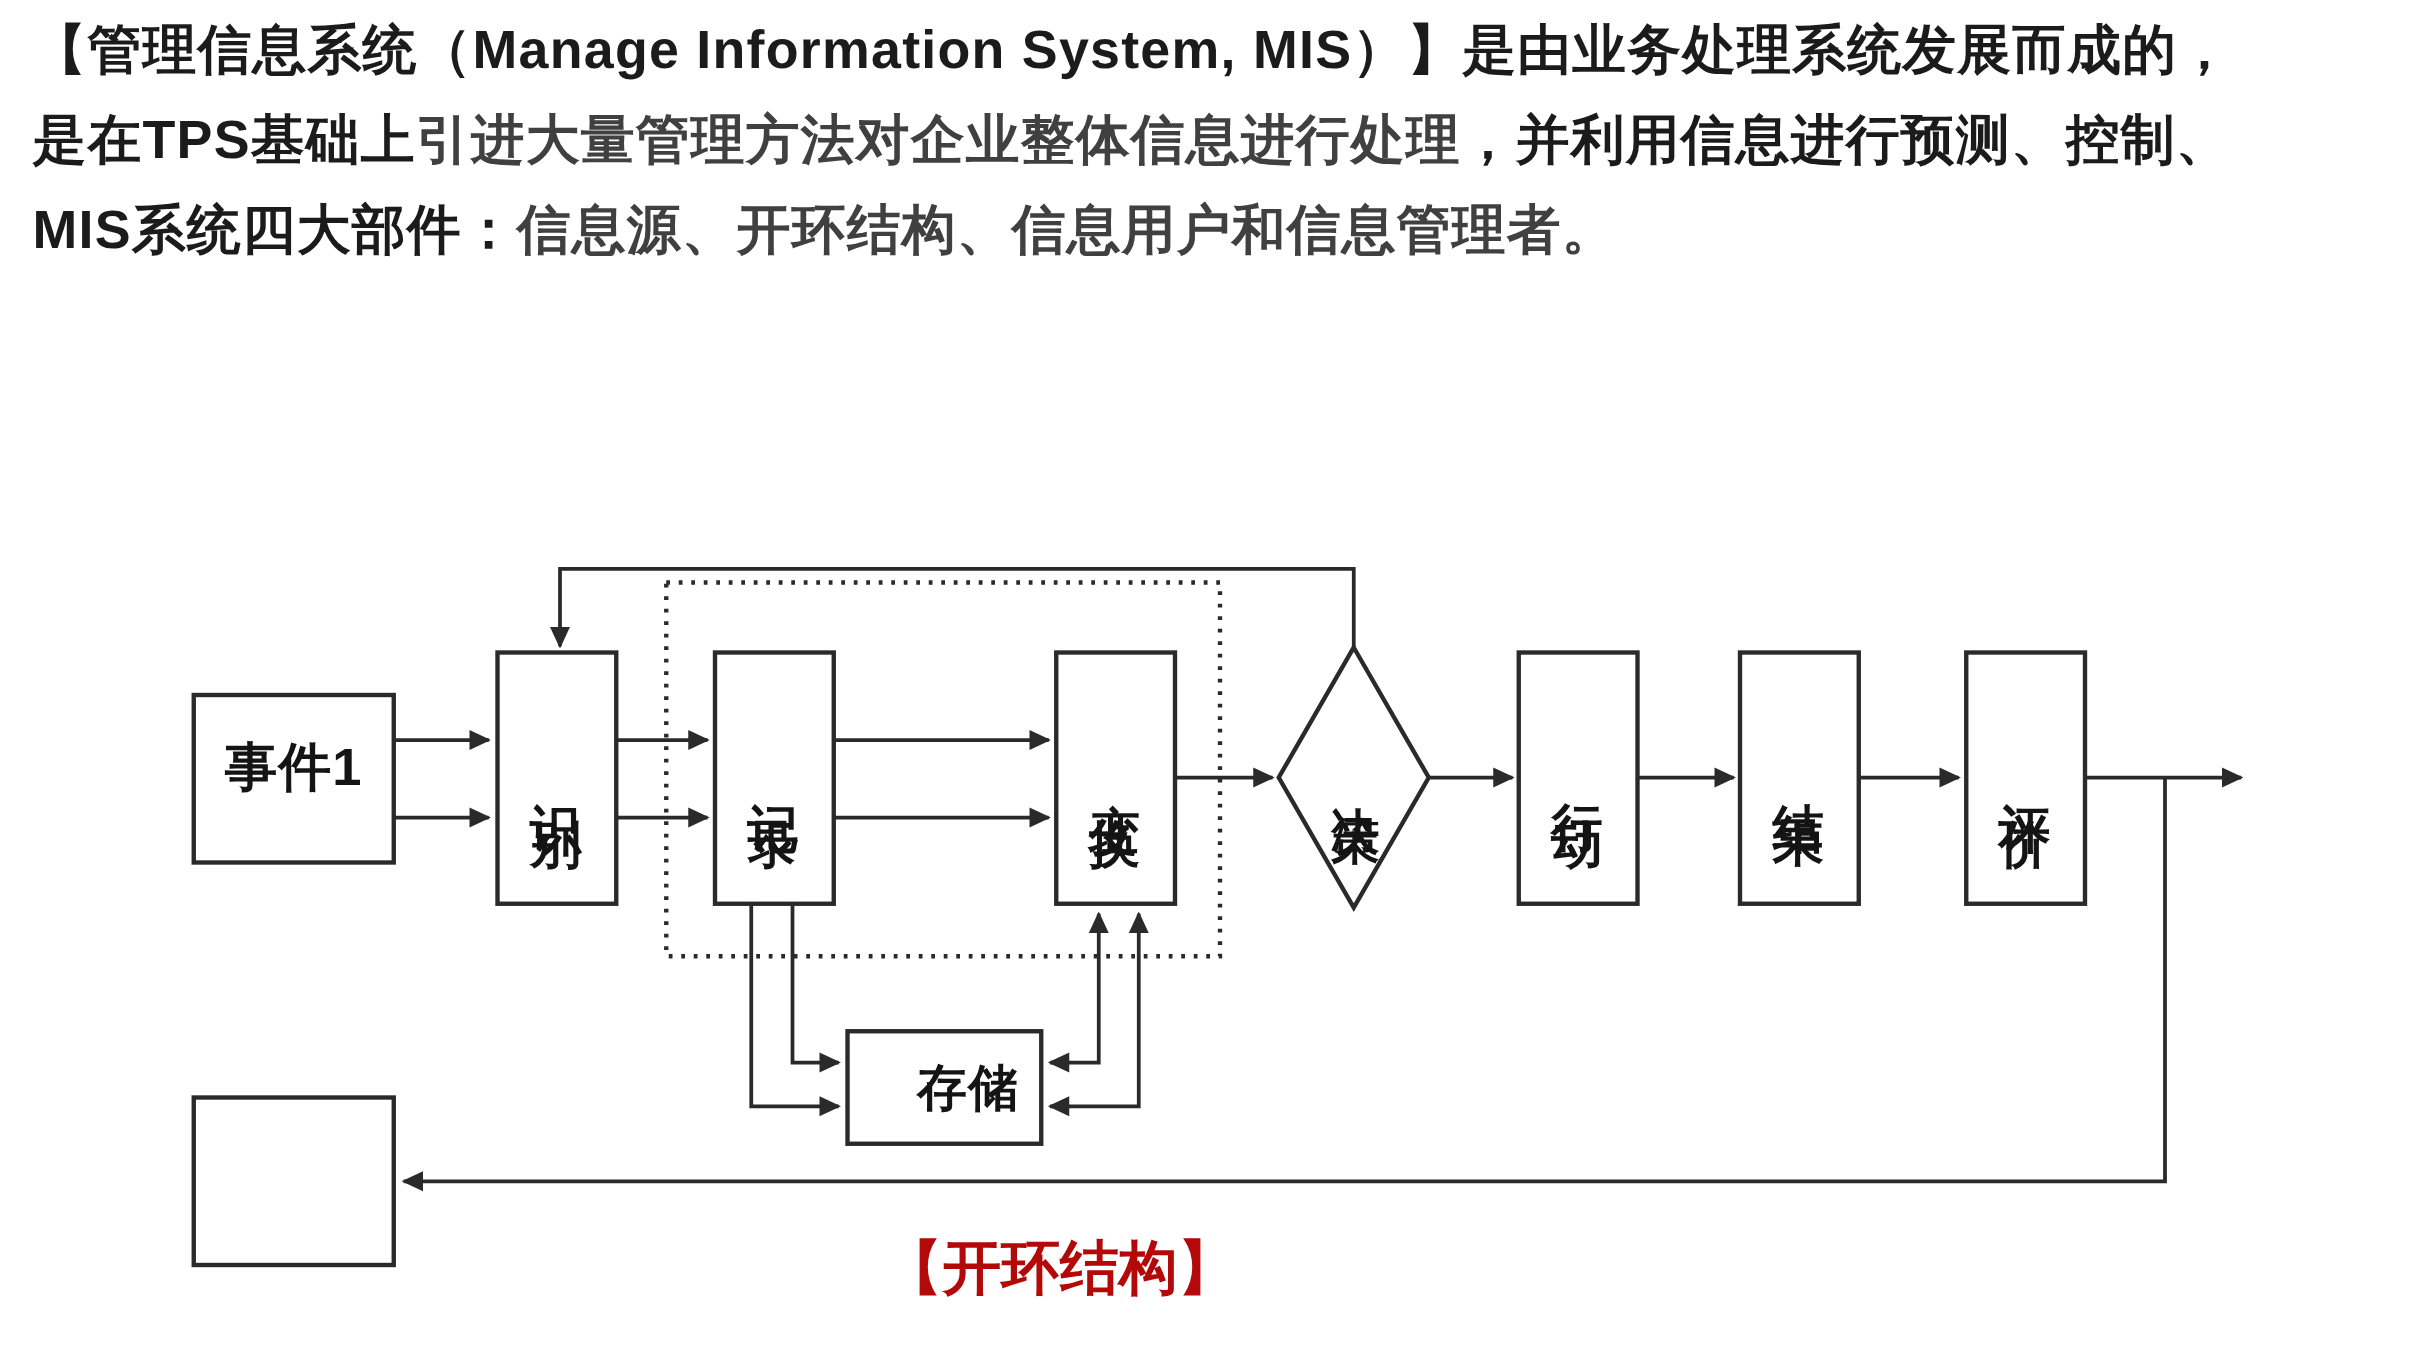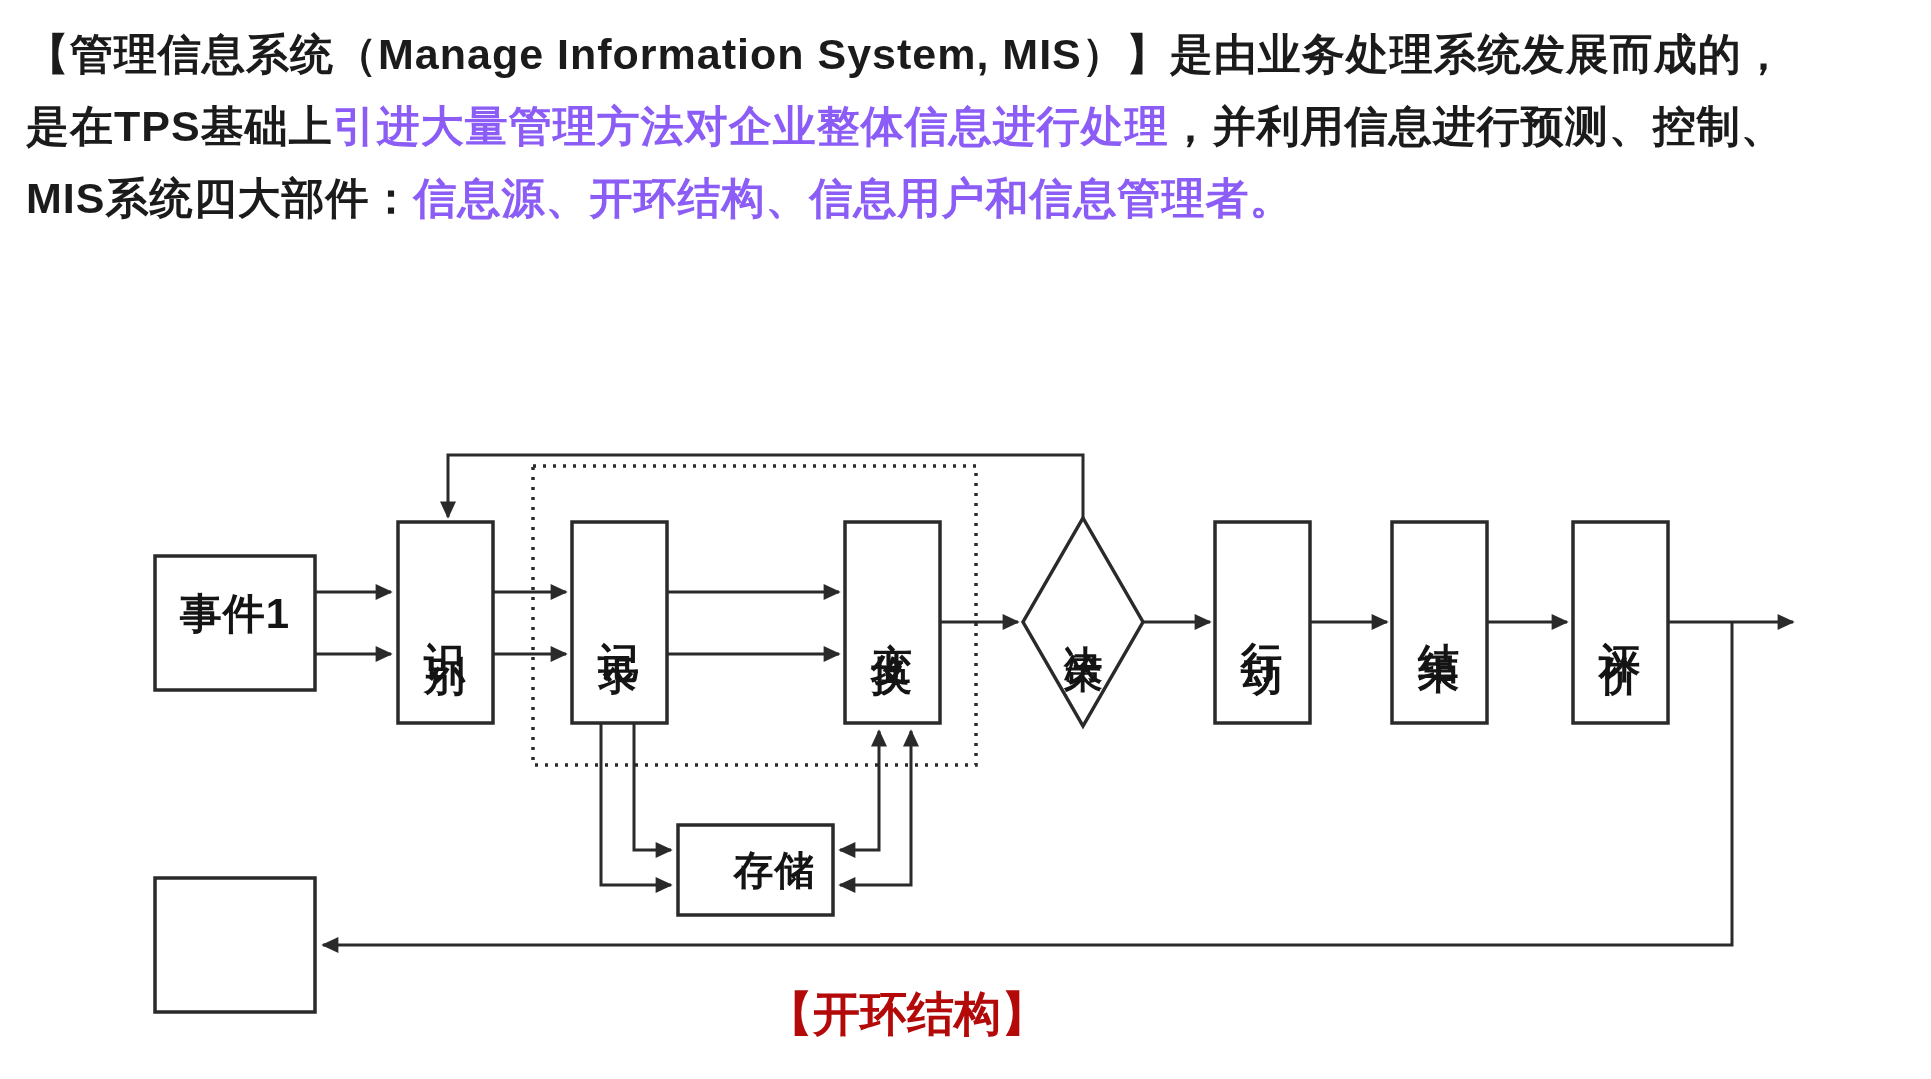--- a/index.html
+++ b/index.html
@@ -1,35 +1,35 @@
 <!DOCTYPE html>
 <html><head>
 <meta charset="utf-8">
 <style>
   html,body{margin:0;padding:0;background:#ffffff;}
   #stage{
     position:relative;width:1931px;height:1079px;background:#ffffff;overflow:hidden;
     font-family:"Liberation Sans","DejaVu Sans",sans-serif;color:#1b1b1b;
   }
   
-  .textblock{position:absolute;left:26px;top:18px;}
+  .textblock{position:absolute;left:26px;top:4px;}
   .tline{height:72px;line-height:72px;font-size:43px;font-weight:700;letter-spacing:1px;white-space:nowrap;}
-  .red{color:#8b5cf6;text-align:right;}
+  .red{color:#404040;text-align:right;}
   
   #diagram-svg{position:absolute;left:0;top:0;}
   .nodelabel{
     position:absolute;display:flex;align-items:center;justify-content:center;
     font-weight:600;color:#141414;pointer-events:none;
   }
   .hlabel{font-size:42px;letter-spacing:1px;}
   .vlabel{writing-mode:vertical-rl;text-orientation:upright;font-size:41px;letter-spacing:14px;}
   .vlabel-diamond{writing-mode:vertical-rl;text-orientation:upright;font-size:39px;letter-spacing:8px;}
   .caption{
     position:absolute;left:648px;top:984px;width:400px;height:60px;line-height:60px;
-    text-align:right;font-size:47px;font-weight:700;color:#b30909;white-space:nowrap;
+    text-align:center;font-size:47px;font-weight:700;color:#b30909;white-space:nowrap;
   }
 </style>
 </head>
 <body>
 
 <div id="stage">
 
   <div class="textblock">
     <div class="tline"><span>【管理信息系统（Manage Information System, MIS）】是由业务处理系统发展而成的，</span></div>
     <div class="tline"><span>是在TPS基础上</span><span class="red">引进大量管理方法对企业整体信息进行处理</span><span>，并利用信息进行预测、控制、</span></div>

